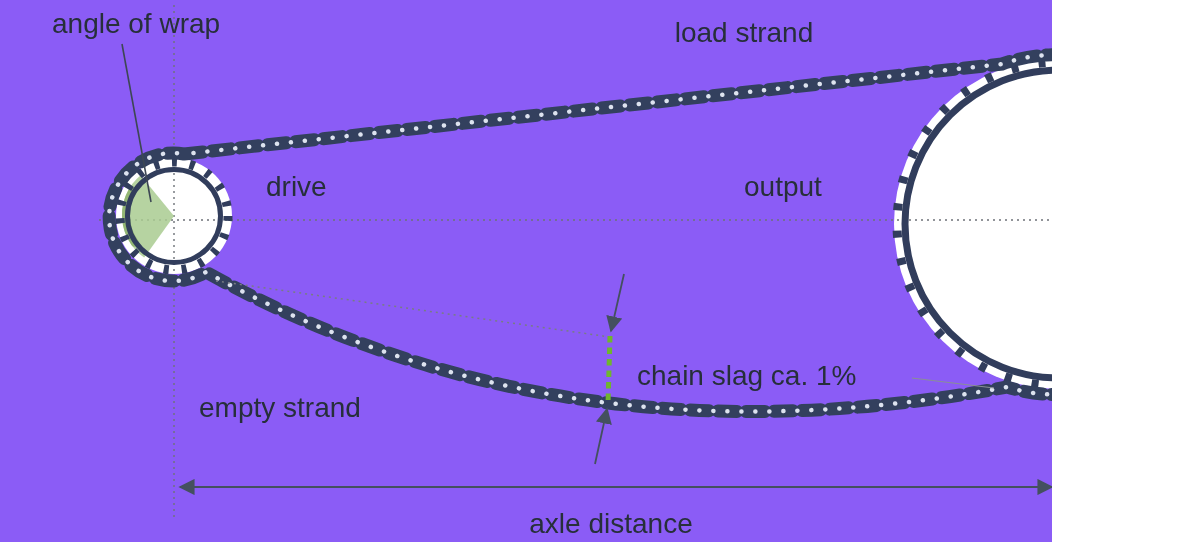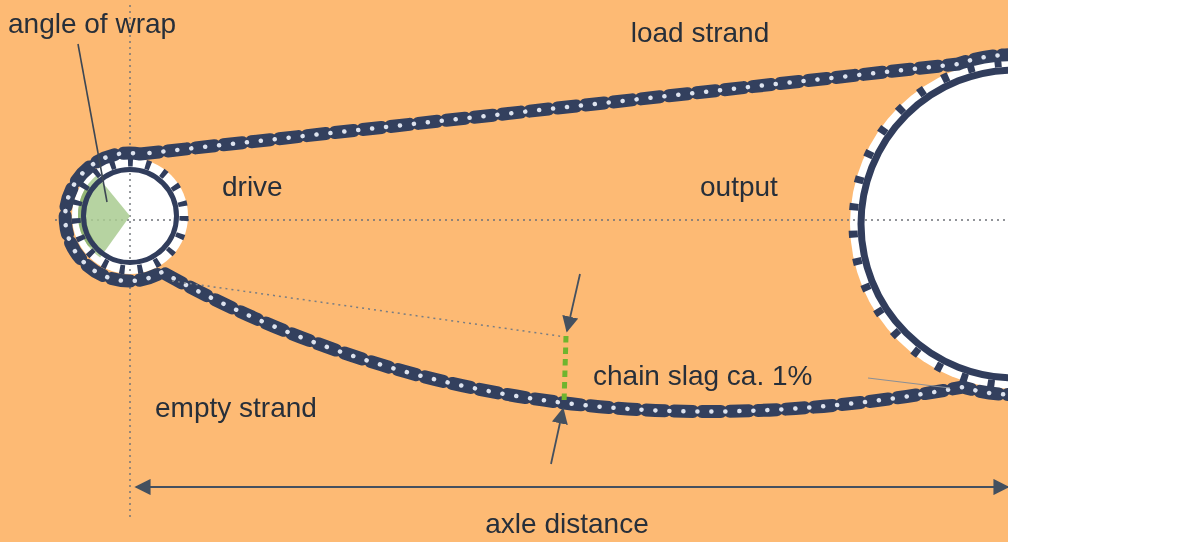--- a/index.html
+++ b/index.html
@@ -1,22 +1,23 @@
 <!DOCTYPE html>
 <html><head>
 <meta charset="utf-8">
 <style>
   html, body { margin: 0; padding: 0; background: #ffffff; }
   .stage {
     position: relative;
     width: 1008px;
     height: 542px;
-    background: #fdba74;
+    background: #8b5cf6;
     overflow: hidden;
     font-family: "Liberation Sans", sans-serif;
+    padding-left: 44px;
   }
   svg { display: block; }
 
   
   .construction {
     stroke: #6d7278;
     stroke-width: 1.4;
     stroke-dasharray: 2 4;
     fill: none;
   }

